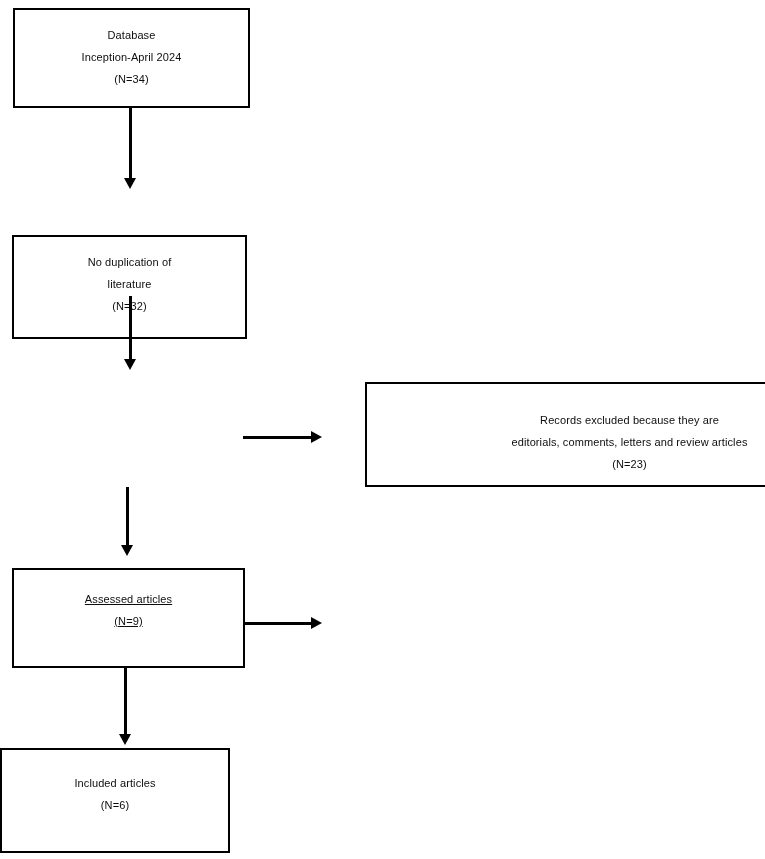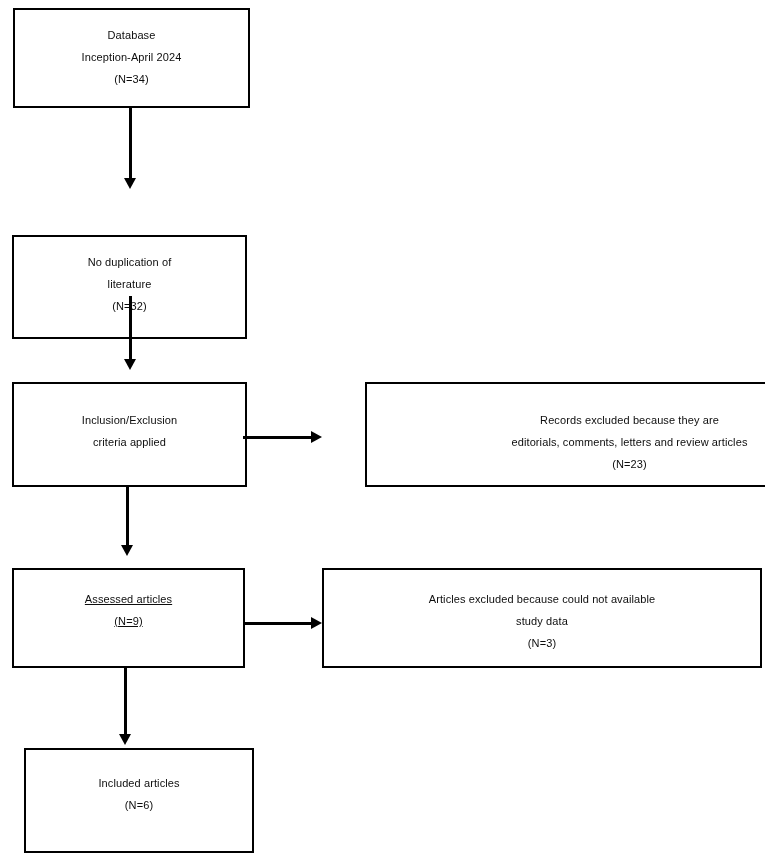--- a/index.html
+++ b/index.html
@@ -48,21 +48,21 @@
 
   #box-records-excluded { left: 322px; top: 382px; width: 529px; height: 105px; margin-left: 43px; }
   #box-records-excluded .box-text { padding-top: 25px; }
 
   #box-assessed      { left: 12px;  top: 568px; width: 233px; height: 100px; }
   #box-assessed .box-text { padding-top: 18px; text-decoration: underline; }
 
   #box-articles-excluded { left: 322px; top: 568px; width: 440px; height: 100px; }
   #box-articles-excluded .box-text { padding-top: 18px; }
 
-  #box-included      { left: 24px;   top: 748px; width: 230px; height: 105px; }
+  #box-included      { left: 0;   top: 748px; width: 230px; height: 105px; }
   #box-included .box-text { padding-top: 22px; }
 
   
   .connector { position: absolute; }
   .v-line {
     position: absolute;
     width: 3px;
     background: #000000;
   }
   .v-arrowhead {
@@ -114,41 +114,32 @@
 Inception-April 2024
 (N=34)</div>
   </div>
 
   <div class="flow-box" id="box-no-duplication">
     <div class="box-text">No duplication of
 literature
 (N=32)</div>
   </div>
 
-  <div class="flow-box" id="box-criteria">
-    <div class="box-text">Inclusion/Exclusion
-criteria applied</div>
-  </div>
 
   <div class="flow-box" id="box-records-excluded">
     <div class="box-text">Records excluded because they are
 editorials, comments, letters and review articles
 (N=23)</div>
   </div>
 
   <div class="flow-box" id="box-assessed">
     <div class="box-text">Assessed articles
 (N=9)</div>
   </div>
 
-  <div class="flow-box" id="box-articles-excluded">
-    <div class="box-text">Articles excluded because could not available
-study data
-(N=3)</div>
-  </div>
 
   <div class="flow-box" id="box-included">
     <div class="box-text">Included articles
 (N=6)</div>
   </div>
 
   <div class="connector" id="arrow-db-to-dedup">
     <div class="v-line"></div>
     <div class="v-arrowhead"></div>
   </div>

